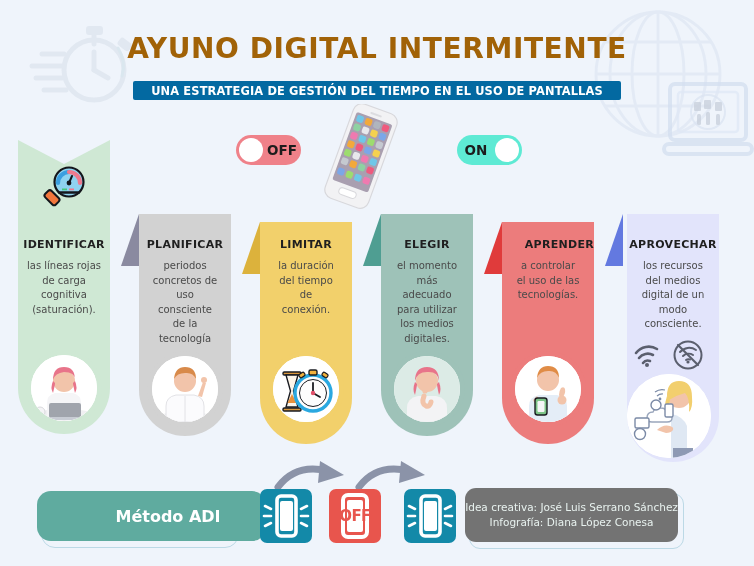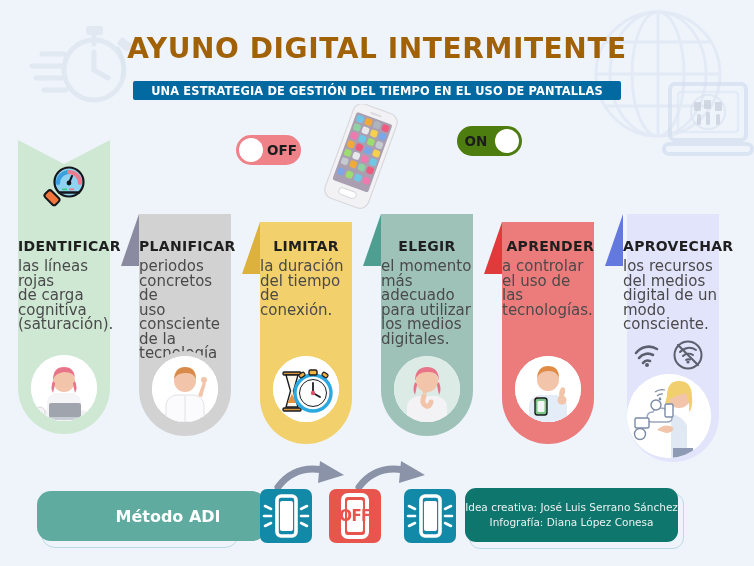--- a/index.html
+++ b/index.html
@@ -34,38 +34,38 @@
   }
 
   
   .toggle{position:absolute;height:30px;width:65px;border-radius:16px;
           display:flex;align-items:center;}
   .toggle .knob{width:24px;height:24px;border-radius:50%;background:#fff;flex:0 0 auto;}
   .toggle .tlabel{font-size:13.5px;font-weight:bold;font-family:"DejaVu Sans",sans-serif;flex:1;text-align:center;}
   #toggle-off{left:236px;top:135px;background:#ef8189;}
   #toggle-off .knob{margin-left:3px;}
   #toggle-off .tlabel{color:#1c1c1c;}
-  #toggle-on{left:457px;top:126px;background:#4d7c0f;}
+  #toggle-on{left:457px;top:135px;background:#5eead4;}
   #toggle-on .knob{margin-right:3px;order:2;}
   #toggle-on .tlabel{color:#1c1c1c;order:1;}
 
   
   #phone-illustration{position:absolute;left:316px;top:104px;width:90px;height:105px;}
 
   
   .col{position:absolute;}
   .col .body{position:absolute;left:0;top:0;width:100%;}
   .col-title{
     position:absolute;left:0;width:100%;text-align:center;
-    font-size:14px;font-weight:bold;color:#1f1f1f;letter-spacing:.3px;
+    font-size:11px;font-weight:bold;color:#1f1f1f;letter-spacing:.3px;
     font-family:"DejaVu Sans", sans-serif;
   }
   .col-desc{
-    position:absolute;left:0;width:100%;
-    font-size:15px;line-height:14.5px;color:#4a4a4a;
+    position:absolute;left:0;width:100%;text-align:center;
+    font-size:10px;line-height:14.5px;color:#4a4a4a;
     font-family:"DejaVu Sans", sans-serif;white-space:pre-line;
   }
   .medallion{
     position:absolute;border-radius:50%;background:#ffffff;overflow:hidden;
   }
 
   
   #method-badge{
     position:absolute;left:37px;top:491px;width:196px;height:50px;
     background:#5fab9f;border-radius:14px;
@@ -83,21 +83,21 @@
   #tile3{left:404px;top:489px;background:#1389a8;}
   .tile-off-text{
     position:absolute;left:0;top:0;width:100%;height:100%;
     display:flex;align-items:center;justify-content:center;
     color:#e8554d;font-size:15px;font-weight:bold;font-family:"DejaVu Sans",sans-serif;
     letter-spacing:-.5px;
   }
 
   #credits-badge{
     position:absolute;left:465px;top:488px;width:213px;height:54px;
-    background:#0f766e;border-radius:11px;
+    background:#737373;border-radius:11px;
     display:flex;flex-direction:column;align-items:center;justify-content:center;
   }
   #credits-badge-shadow{
     position:absolute;left:469px;top:493px;width:213px;height:54px;
     border:1.5px solid #bcd9e6;border-radius:11px;
   }
   .credit-line{color:#e8f2ef;font-size:10.5px;line-height:15px;font-family:"DejaVu Sans",sans-serif;white-space:nowrap;}
 </style>
 </head>
 <body>

